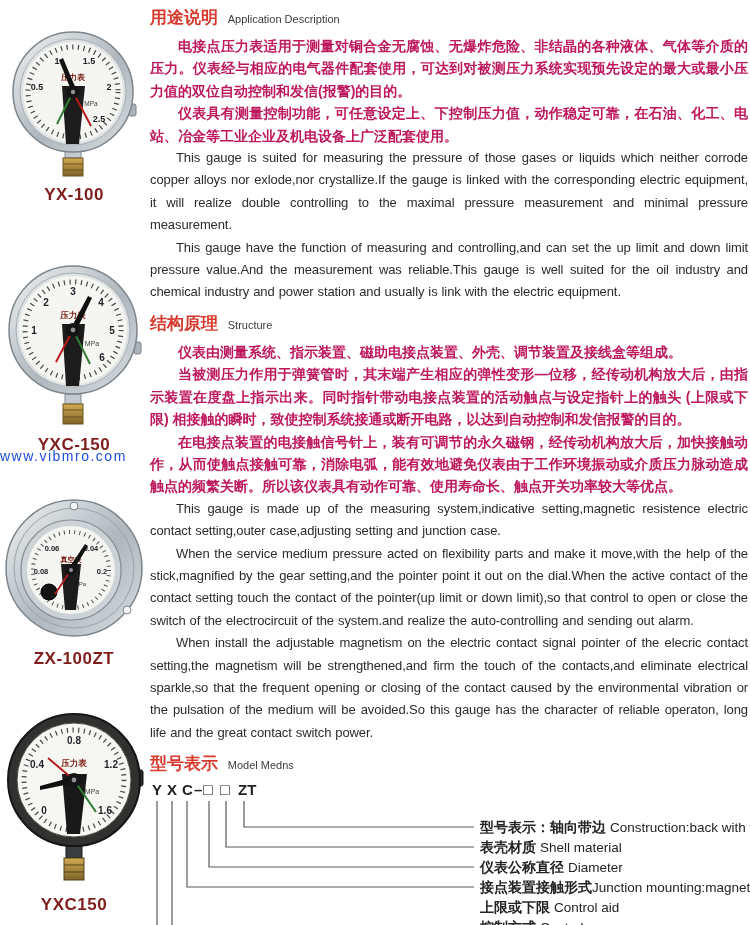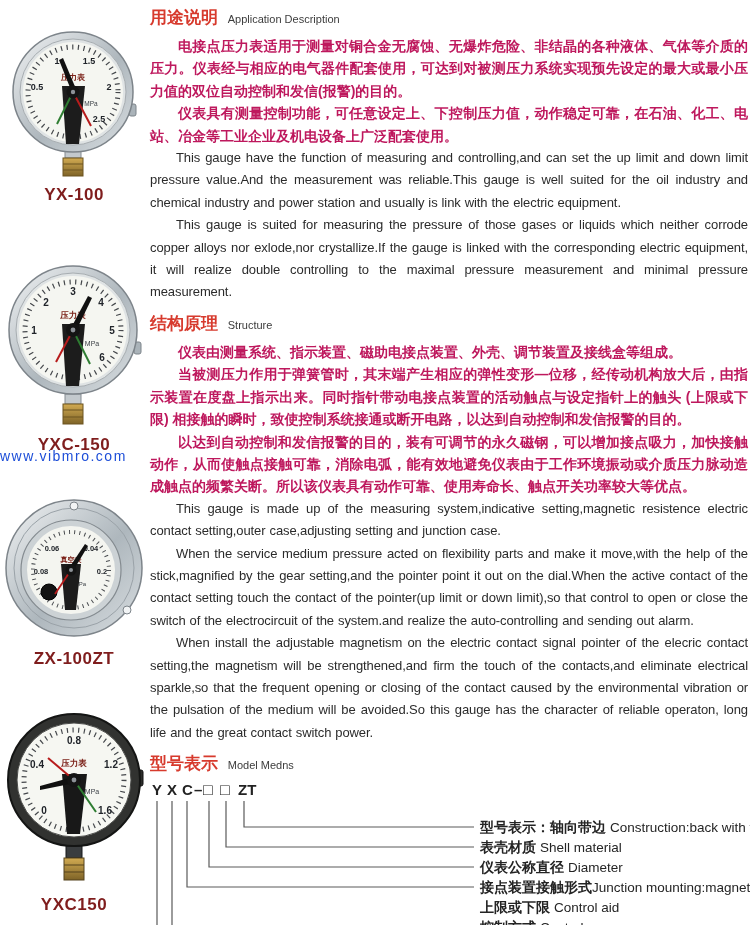--- a/index.html
+++ b/index.html
@@ -198,30 +198,30 @@
 </div>
 
 <div class="right-col">
 
   <h2 class="sec-h first">
     <span class="zh">用途说明</span>
     <span class="en">Application Description</span>
   </h2>
   <p class="zh">电接点压力表适用于测量对铜合金无腐蚀、无爆炸危险、非结晶的各种液体、气体等介质的压力。仪表经与相应的电气器件配套使用，可达到对被测压力系统实现预先设定的最大或最小压力值的双位自动控制和发信(报警)的目的。</p>
   <p class="zh">仪表具有测量控制功能，可任意设定上、下控制压力值，动作稳定可靠，在石油、化工、电站、冶金等工业企业及机电设备上广泛配套使用。</p>
+  <p class="en">This gauge is suited for measuring the pressure of those gases or liquids which neither corrode copper alloys nor exlode,nor crystallize.If the gauge is linked with the corresponding electric equipment, it will realize double controlling to the maximal pressure measurement and minimal pressure measurement.</p>
   <p class="en">This gauge have the function of measuring and controlling,and can set the up limit and down limit pressure value.And the measurement was reliable.This gauge is well suited for the oil industry and chemical industry and power station and usually is link with the electric  equipment.</p>
-  <p class="en">This gauge is suited for measuring the pressure of those gases or liquids which neither corrode copper alloys nor exlode,nor crystallize.If the gauge is linked with the corresponding electric equipment, it will realize double controlling to the maximal pressure measurement and minimal pressure measurement.</p>
 
   <h2 class="sec-h">
     <span class="zh">结构原理</span>
     <span class="en">Structure</span>
   </h2>
   <p class="zh">仪表由测量系统、指示装置、磁助电接点装置、外壳、调节装置及接线盒等组成。</p>
   <p class="zh">当被测压力作用于弹簧管时，其末端产生相应的弹性变形—位移，经传动机构放大后，由指示装置在度盘上指示出来。同时指针带动电接点装置的活动触点与设定指针上的触头 (上限或下限) 相接触的瞬时，致使控制系统接通或断开电路，以达到自动控制和发信报警的目的。</p>
-  <p class="zh">以达到自动控制和发信报警的目的，装有可调节的永久磁钢，可以增加接点吸力，加快接触动作，从而使触点接触可靠，消除电弧，能有效地避免仪表由于工作环境振动或介质压力脉动造成触点的频繁关断。所以该仪表具有动作可靠、使用寿命长、触点开关功率较大等优点。</p>
+  <p class="zh">在电接点装置的电接触信号针上，装有可调节的永久磁钢，经传动机构放大后，加快接触动作，从而使触点接触可靠，消除电弧，能有效地避免仪表由于工作环境振动或介质压力脉动造成触点的频繁关断。所以该仪表具有动作可靠、使用寿命长、触点开关功率较大等优点。</p>
   <p class="en">This gauge is made up of the measuring system,indicative setting,magnetic resistence electric contact setting,outer case,adjusting setting and junction case.</p>
   <p class="en">When the service medium pressure acted on flexibility parts and make it move,with the help of the stick,magnified by the gear setting,and the pointer point it out on the dial.When the active contact of the contact setting touch the contact of the pointer(up limit or down limit),so that control to open or close the switch of the electrocircuit of the system.and realize the auto-controlling and sending out alarm.</p>
   <p class="en">When install the adjustable magnetism on the electric contact signal pointer of the elecric contact setting,the magnetism will be strengthened,and firm the touch of the contacts,and eliminate electrical sparkle,so that the frequent opening or closing of the contact caused by the environmental vibration or the pulsation of the medium will be avoided.So this gauge has the character of reliable operaton, long life and the great contact switch power.</p>
 
   <h2 class="sec-h">
     <span class="zh">型号表示</span>
     <span class="en">Model Medns</span>
   </h2>
 
   <div class="model-code">

